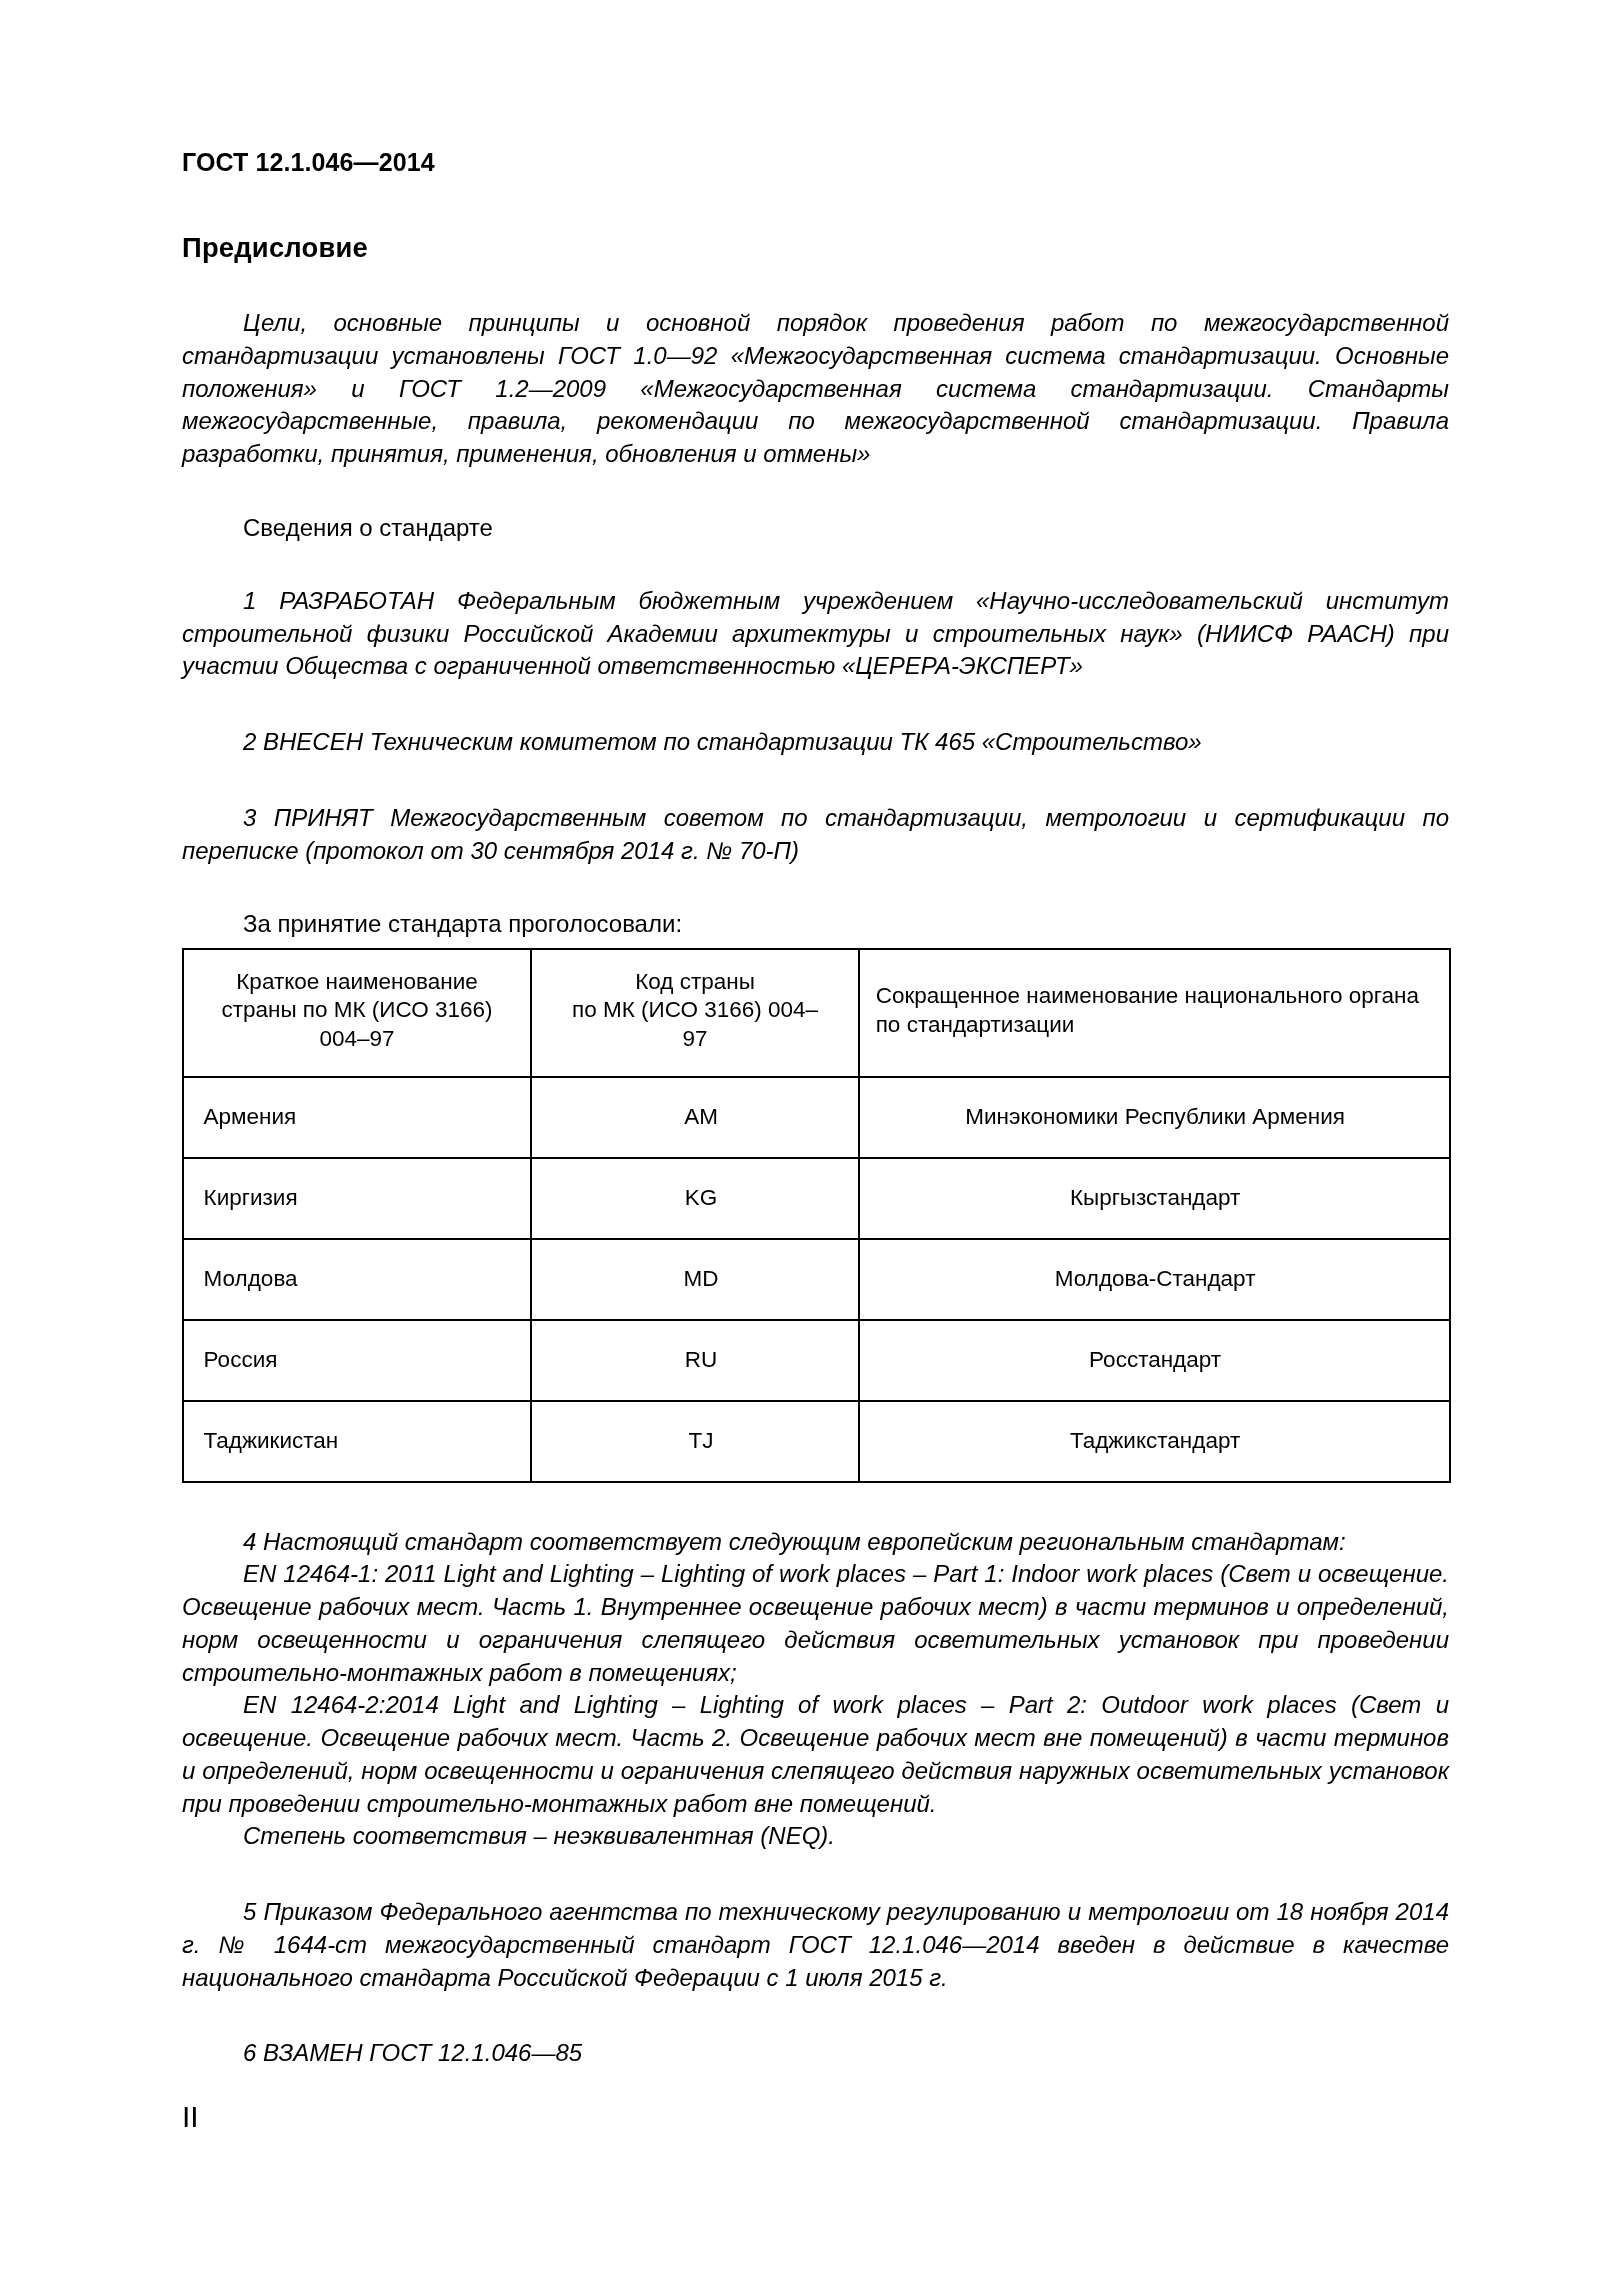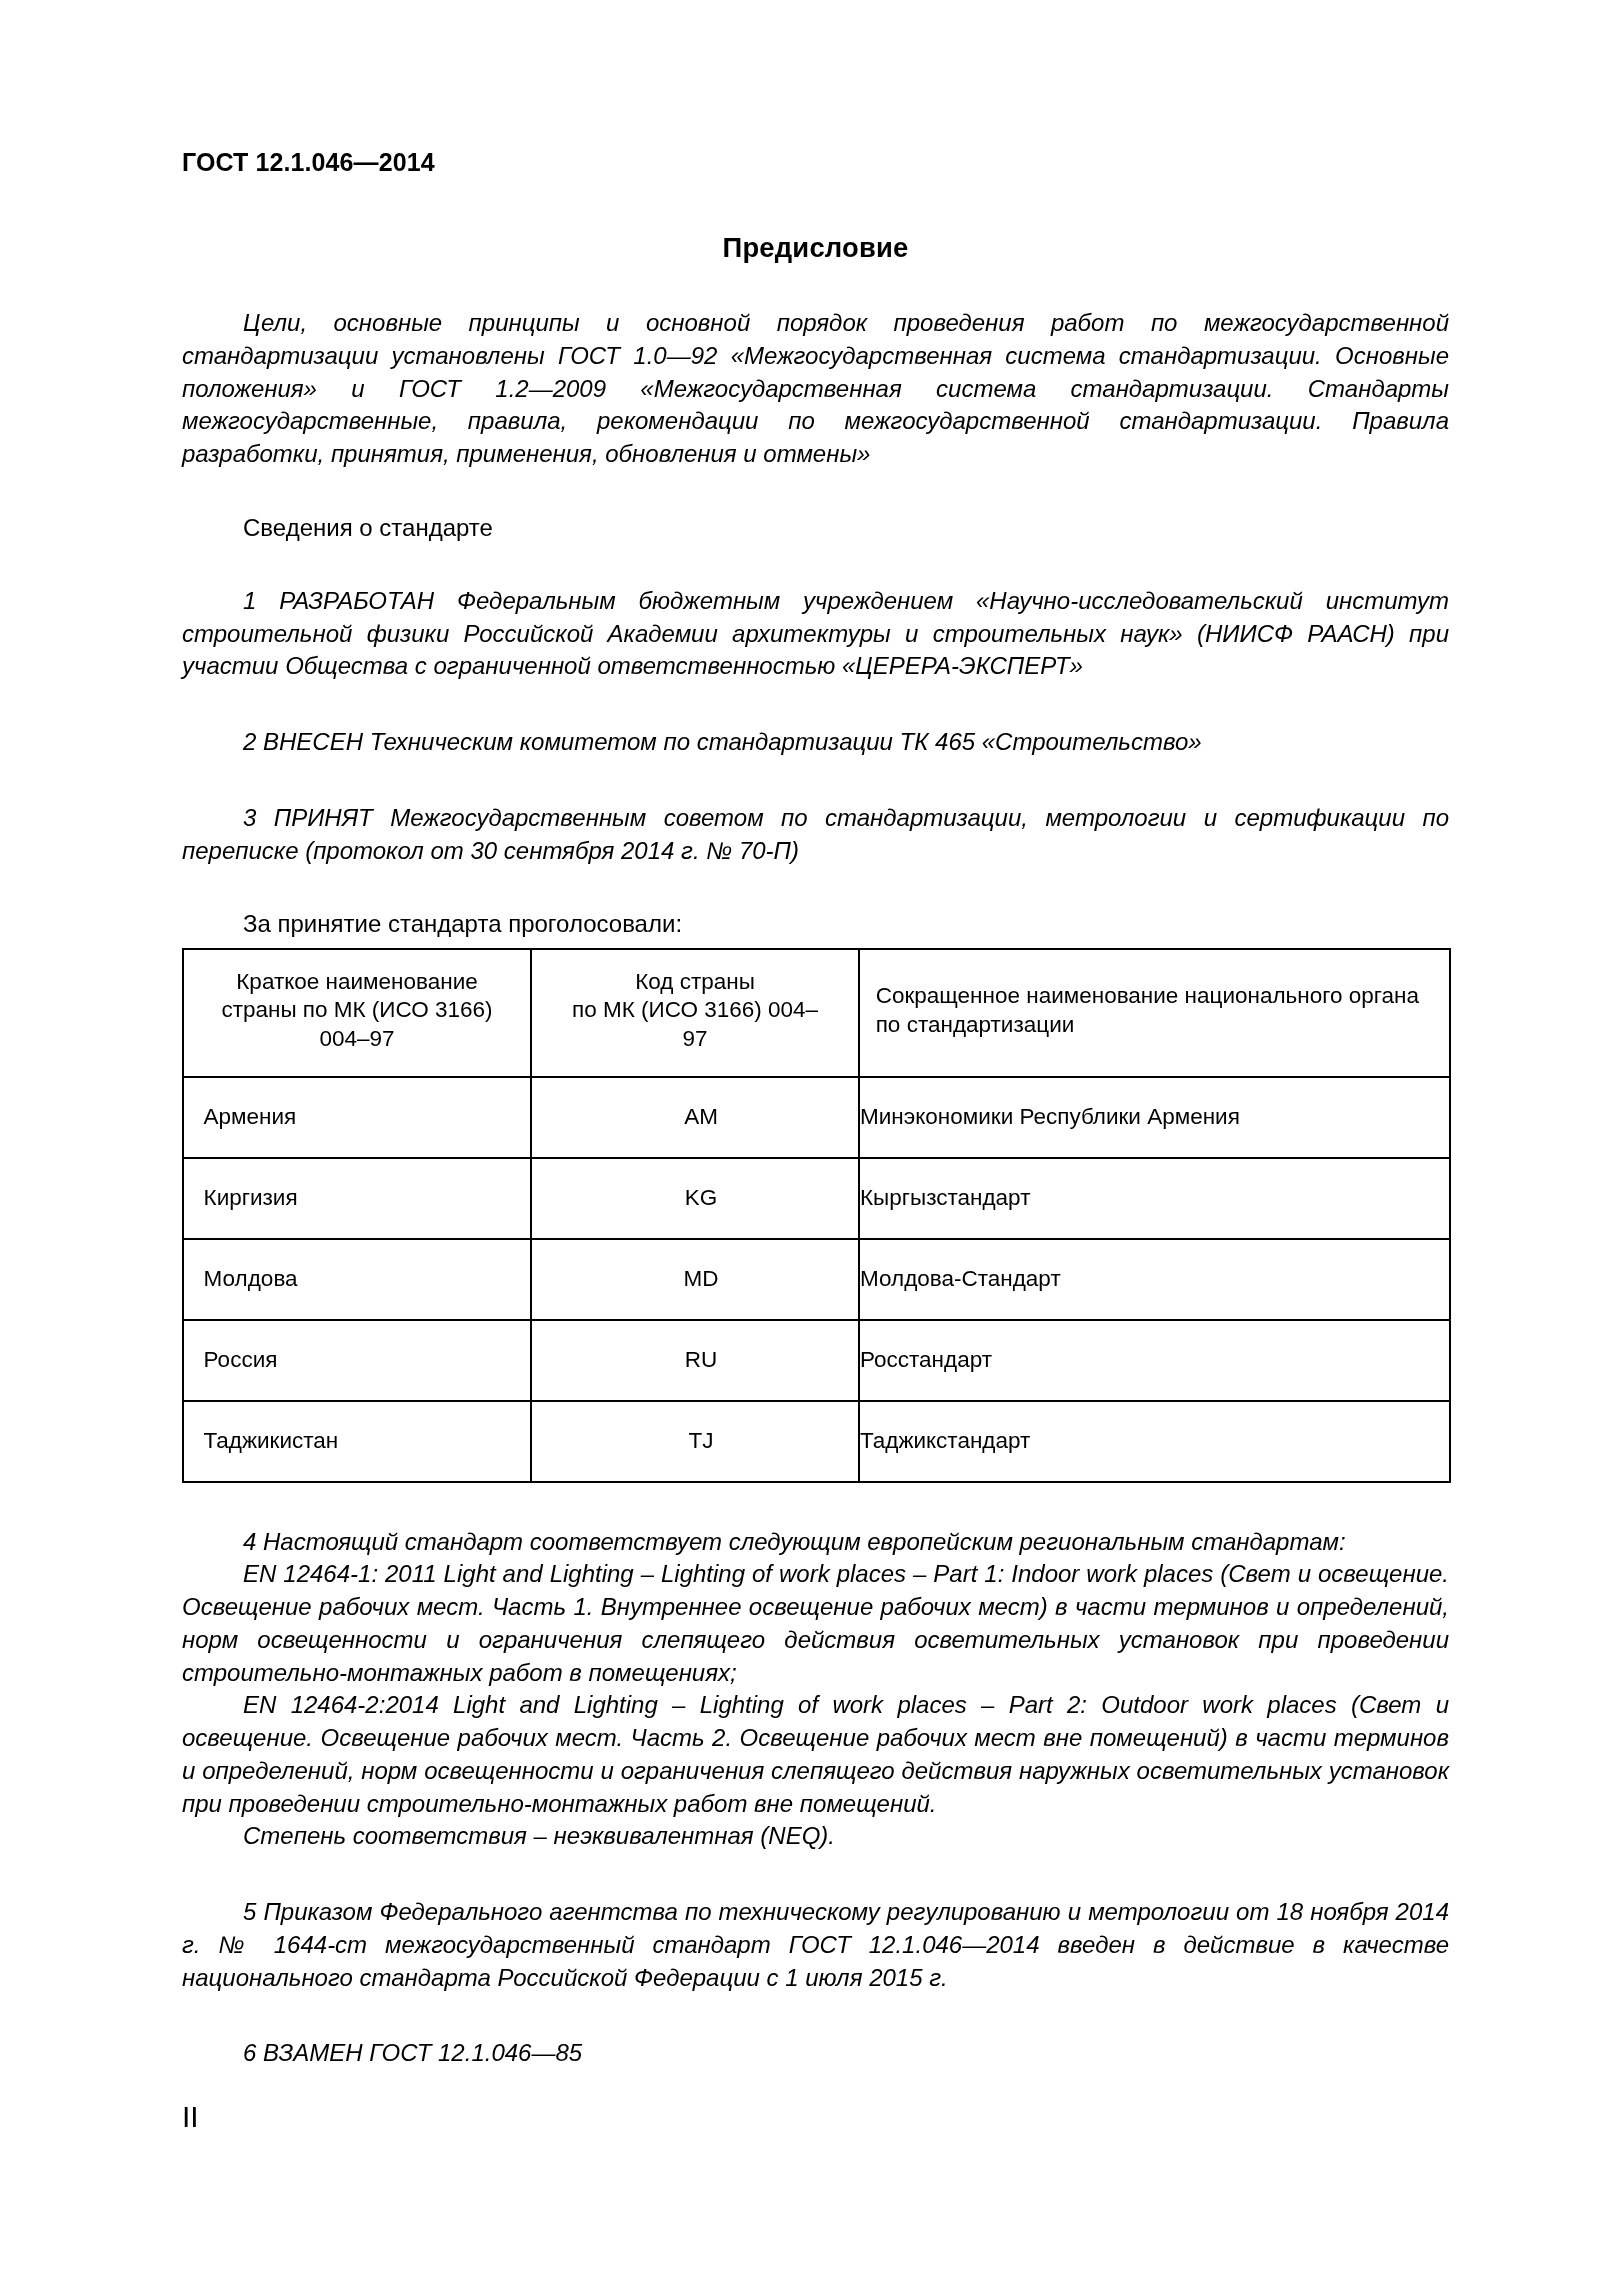--- a/index.html
+++ b/index.html
@@ -33,21 +33,20 @@
   .doc-header {
     font-size: 25px;
     font-weight: bold;
     letter-spacing: 0.1px;
     line-height: 1.2;
     margin: 0 0 55px 0;
   }
 
   
   .doc-title {
-    text-align: center;
     font-size: 27.4px;
     font-weight: bold;
     margin: 0 0 43px 0;
     letter-spacing: 0.2px;
   }
 
   
   p.body-text {
     font-size: 24px;
     line-height: 1.365;
@@ -101,21 +100,21 @@
     padding-left: 15.7px;
     vertical-align: middle;
   }
   table.countries tbody td {
     height: 81px;
     padding: 3.9px 11.8px;
     box-sizing: border-box;
   }
   table.countries tbody td.c1 { text-align: left; padding-left: 19.6px; }
   table.countries tbody td.c2 { text-align: center; padding-left: 24px; }
-  table.countries tbody td.c3 { text-align: left; padding-left: 0; }
+  table.countries tbody td.c3 { text-align: center; padding-left: 13px; }
   col.w1 { width: 348px; }
   col.w2 { width: 328px; }
   col.w3 { width: 591px; }
 
   
   .para-block p { margin: 0; }
 
   
   .page-number {
     position: absolute;

